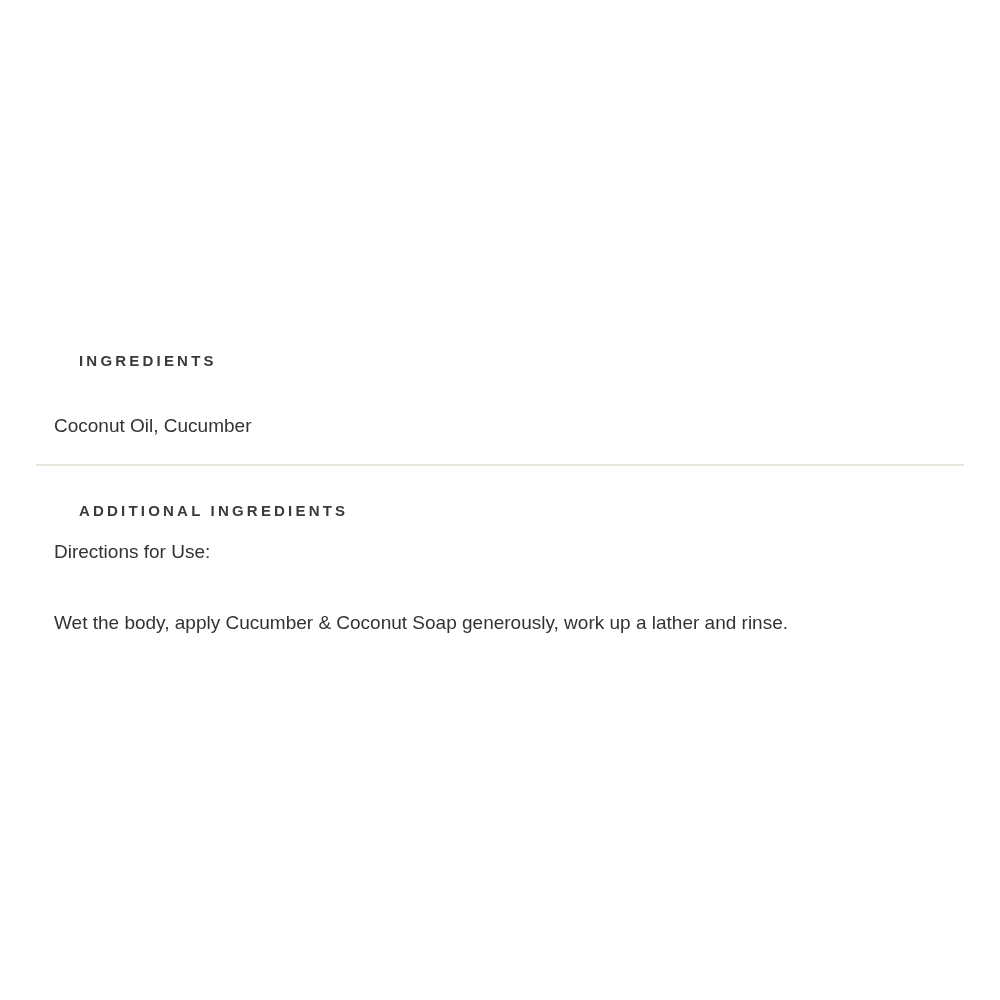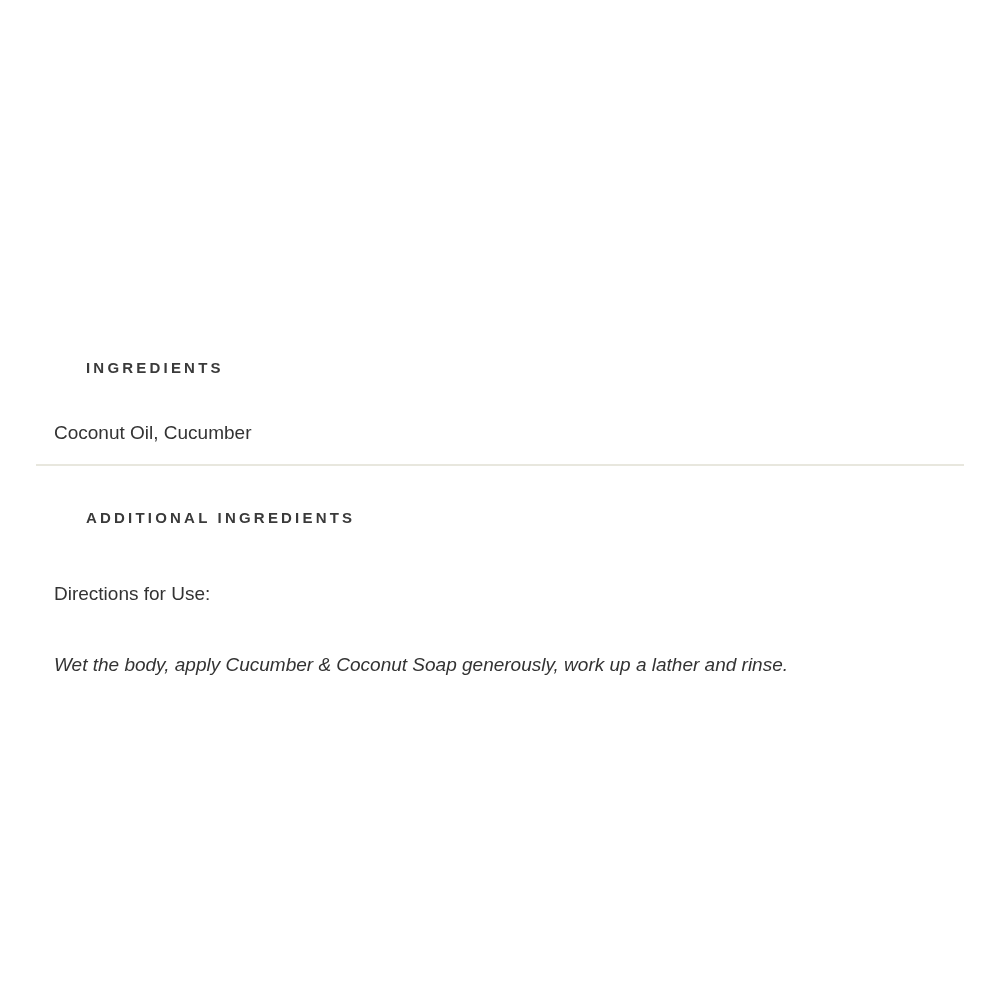--- a/index.html
+++ b/index.html
@@ -36,48 +36,47 @@
   .section-additional {
     top: 490px;
   }
 
   .section-heading {
     font-size: 15px;
     font-weight: bold;
     letter-spacing: 3.2px;
     color: #3a3a3a;
     padding-left: 68px;
-    margin: 18px;
+    margin: 11px;
     line-height: 20px;
   }
 
   .section-body {
     padding-left: 54px;
     padding-right: 40px;
     font-size: 19px;
     line-height: 30px;
     color: #333333;
     font-weight: 400;
   }
 
   .ingredients-body {
     margin-top: 40px;
   }
 
   .additional-body {
-    margin-top: 51px;
+    margin-top: 16px;
   }
 
   .para {
     margin: 0;
   }
 
   .para + .para {
     margin-top: 41px;
-    font-style: italic;
   }
 
   .divider {
     position: absolute;
     left: 36px;
     top: 464px;
     width: 928px;
     height: 2px;
     background: #e8e7de;
   }

